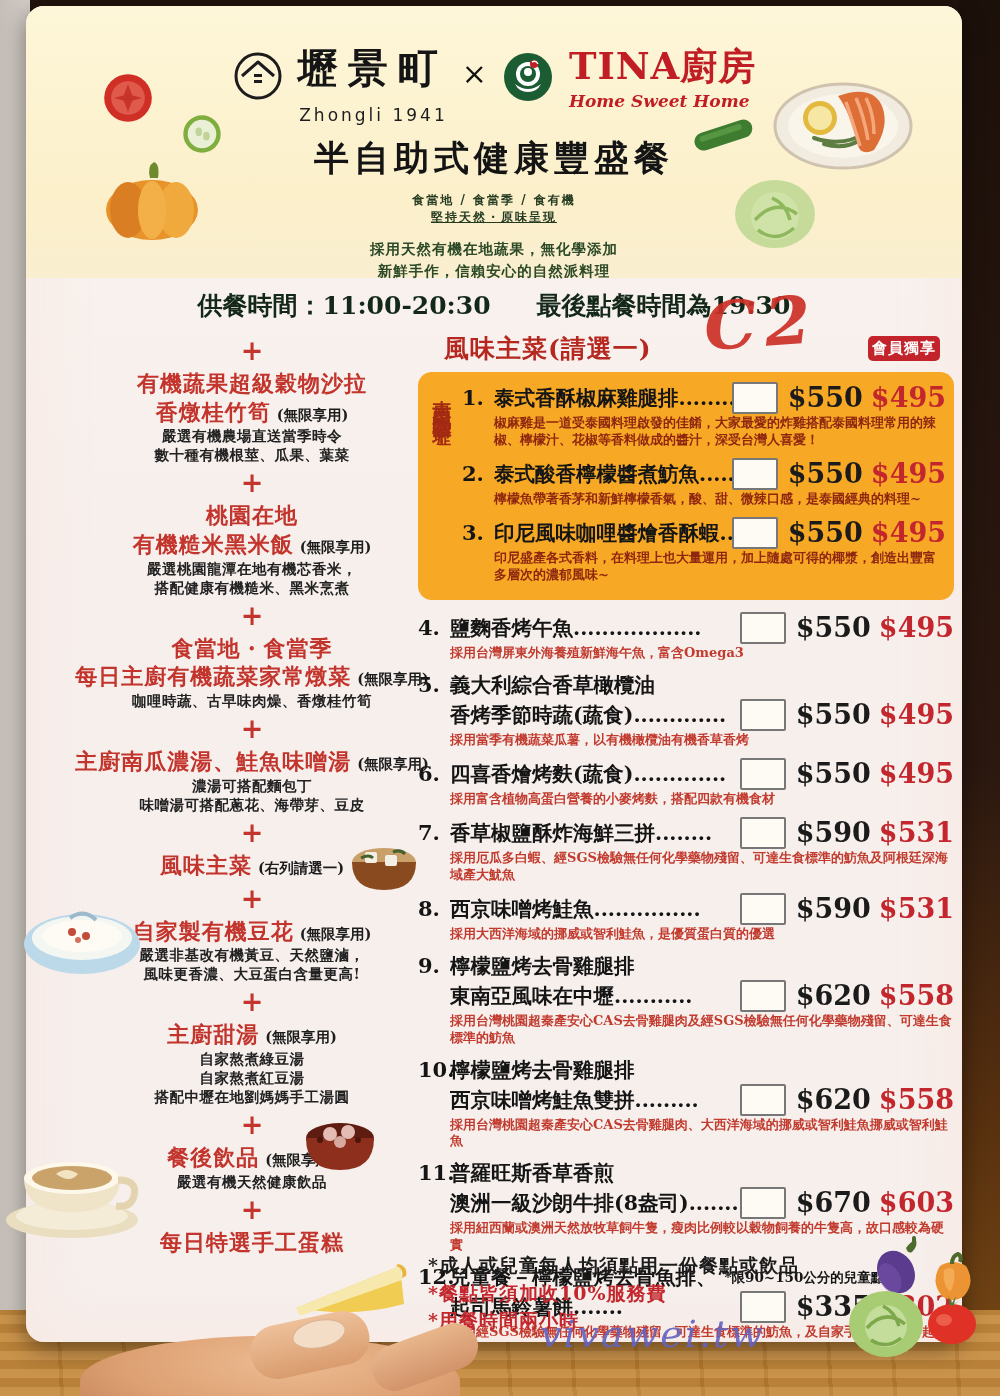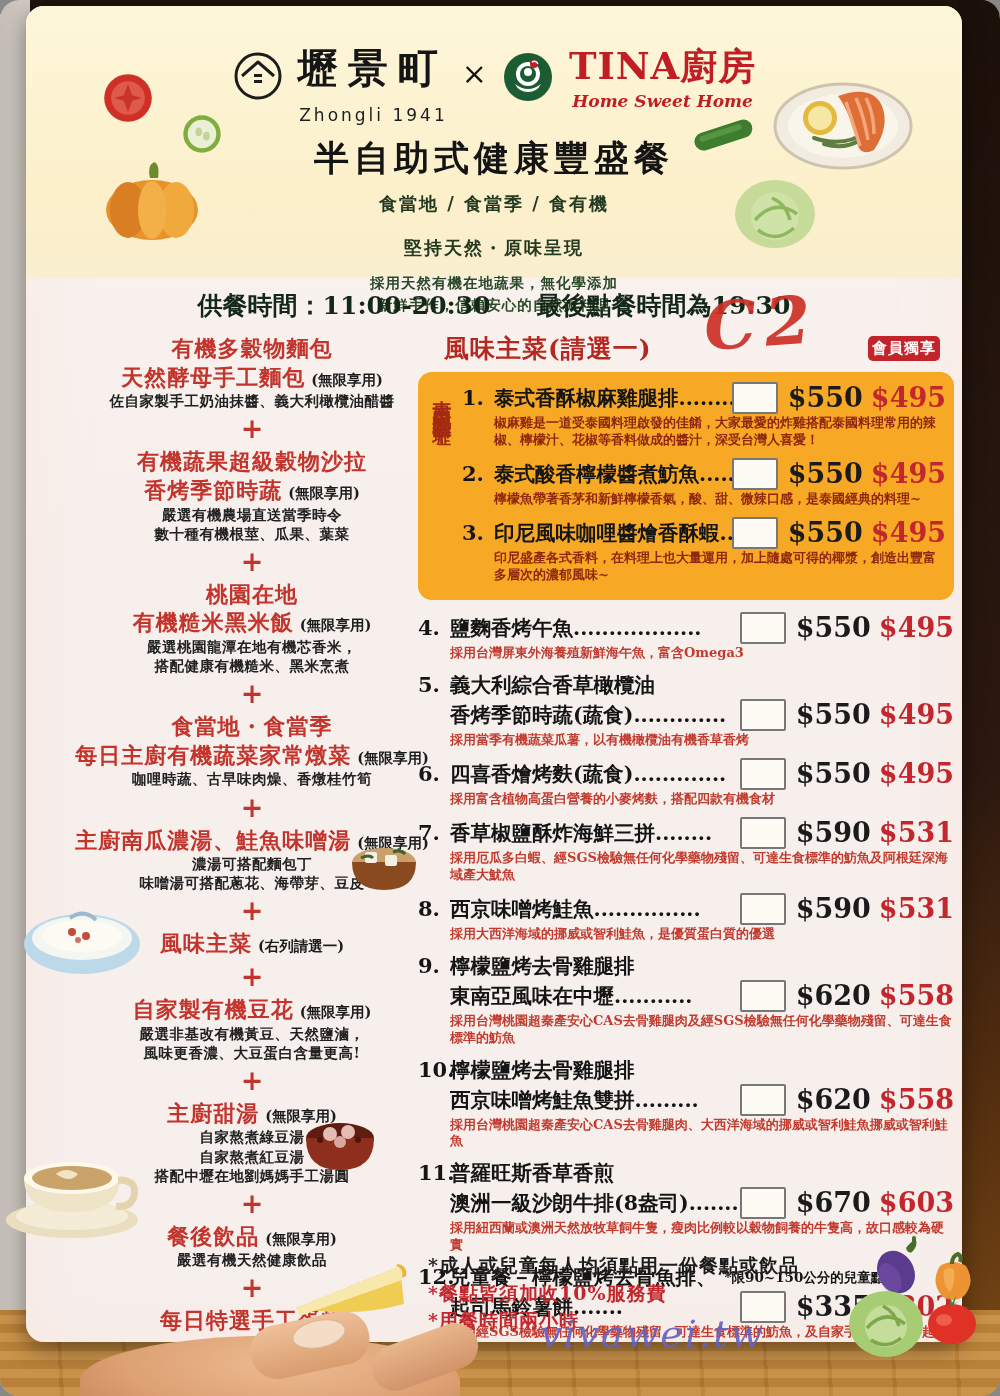--- a/index.html
+++ b/index.html
@@ -1,43 +1,43 @@
 <!DOCTYPE html>
 <html><head>
 <meta charset="utf-8">
 <style>
   html,body{margin:0;padding:0;background:#888;}
   .photo{position:relative;width:1000px;height:1396px;overflow:hidden;
-         background:#fef9c3;font-family:"DejaVu Serif","Liberation Serif",serif;border-radius:19px;}
+         background:#fef9c3;font-family:"DejaVu Serif","Liberation Serif",serif;}
   
   .bg-top{position:absolute;left:0;top:0;width:100%;height:14px;background:#21130d;}
   .bg-right{position:absolute;right:0;top:0;width:42px;height:1396px;
             background:linear-gradient(180deg,#1c100a 0%,#2b1810 55%,#57300f 80%,#7a4a16 100%);}
   .bg-left{position:absolute;left:0;top:0;width:30px;height:1330px;background:linear-gradient(90deg,#c5beb8,#d6cfc9);}
   .bg-wood{position:absolute;left:0;bottom:0;width:100%;height:86px;
            background:repeating-linear-gradient(87deg,#c68a3c 0 60px,#b97c30 60px 64px),#c08035;}
   .bg-wood::after{content:"";position:absolute;inset:0;
            background:repeating-linear-gradient(0deg,rgba(255,255,255,.08) 0 9px,rgba(0,0,0,.07) 9px 18px);}
   
   .sheet{position:absolute;left:26px;top:6px;width:936px;height:1336px;border-radius:18px;
          background:linear-gradient(180deg,#f9f3ee 0%,#f7efec 40%,#f6efec 100%);
          box-shadow:0 6px 24px rgba(0,0,0,.45), inset 0 0 60px rgba(255,220,210,.35);}
   .header-band{position:absolute;left:0;top:0;width:100%;height:272px;border-radius:18px 18px 0 0;
          background:linear-gradient(180deg,#fdf6d8 0%,#fcf0cb 70%,#f9eecf 100%);}
   .logo-row{position:relative;display:flex;justify-content:center;align-items:flex-start;gap:14px;padding-top:42px;}
   .brand-left-wrap{display:flex;align-items:flex-start;gap:10px;}
   .brand-left{font-size:40px;letter-spacing:10px;color:#151515;font-weight:600;line-height:1;}
   .brand-left-sub{font-size:17px;letter-spacing:3px;color:#1d1d1d;text-align:right;margin-top:17px;font-family:"DejaVu Sans",sans-serif;}
   .x-sep{font-size:30px;color:#111;margin-top:8px;}
-  .brand-right-wrap{text-align:center;display:flex;gap:8px;}
+  .brand-right-wrap{text-align:left;display:flex;gap:8px;}
   .brand-right{font-size:37px;font-weight:bold;color:#c01e24;line-height:1;letter-spacing:1px;}
   .brand-right-sub{font-size:17px;color:#c01e24;font-style:italic;font-weight:bold;margin-top:6px;}
   .menu-title{text-align:center;font-size:35px;font-weight:bold;color:#141414;letter-spacing:5px;margin-top:10px;}
-  .slogan{text-align:center;font-size:18px;font-weight:bold;color:#243b22;margin-top:10px;letter-spacing:2px;}
-  .slogan2{margin-top:20px;}
+  .slogan{text-align:center;font-size:12px;font-weight:bold;color:#243b22;margin-top:10px;letter-spacing:2px;}
+  .slogan2{margin-top:0;text-decoration:underline;}
   .head-desc{text-align:center;font-size:14.5px;font-weight:bold;color:#2c4a28;margin-top:12px;line-height:1.55;letter-spacing:1px;}
   .hours{position:absolute;top:283px;width:100%;text-align:center;font-size:25px;font-weight:bold;color:#14281a;}
   .hours .gap{display:inline-block;width:46px;}
   
   .left-col{position:absolute;left:36px;top:326px;width:380px;text-align:center;}
   .lsec{margin:2px 0;}
   .ltitle{font-size:22px;font-weight:bold;color:#c2342c;line-height:1.3;letter-spacing:1px;}
   .lnote{font-size:14.5px;color:#1c1c1c;font-weight:bold;margin-left:6px;letter-spacing:0;}
   .ldesc{font-size:14.5px;color:#222;font-weight:bold;line-height:1.32;letter-spacing:.5px;}
   .plus{font-size:27px;font-weight:bold;color:#c2342c;line-height:1;margin:5px 0;}
@@ -133,29 +133,24 @@
         <div>採用天然有機在地蔬果，無化學添加</div>
         <div>新鮮手作，信賴安心的自然派料理</div>
       </div>
     </div>
 
     <div class="hours">
       <span>供餐時間：11:00-20:30</span><span class="gap"></span><span>最後點餐時間為19:30</span>
     </div>
 
     <div class="left-col">
-        <div class="lsec">
-          <div class="ltitle"><span>有機多穀物麵包</span></div>
-          <div class="ltitle"><span>天然酵母手工麵包</span><span class="lnote">(無限享用)</span></div>
-          <div class="ldesc">佐自家製手工奶油抹醬、義大利橄欖油醋醬</div>
-        </div>
         <div class="plus">+</div>
         <div class="lsec">
           <div class="ltitle"><span>有機蔬果超級穀物沙拉</span></div>
-          <div class="ltitle"><span>香烤季節時蔬</span><span class="lnote">(無限享用)</span></div>
+          <div class="ltitle"><span>香燉桂竹筍</span><span class="lnote">(無限享用)</span></div>
           <div class="ldesc">嚴選有機農場直送當季時令</div>
           <div class="ldesc">數十種有機根莖、瓜果、葉菜</div>
         </div>
         <div class="plus">+</div>
         <div class="lsec">
           <div class="ltitle"><span>桃園在地</span></div>
           <div class="ltitle"><span>有機糙米黑米飯</span><span class="lnote">(無限享用)</span></div>
           <div class="ldesc">嚴選桃園龍潭在地有機芯香米，</div>
           <div class="ldesc">搭配健康有機糙米、黑米烹煮</div>
         </div>

